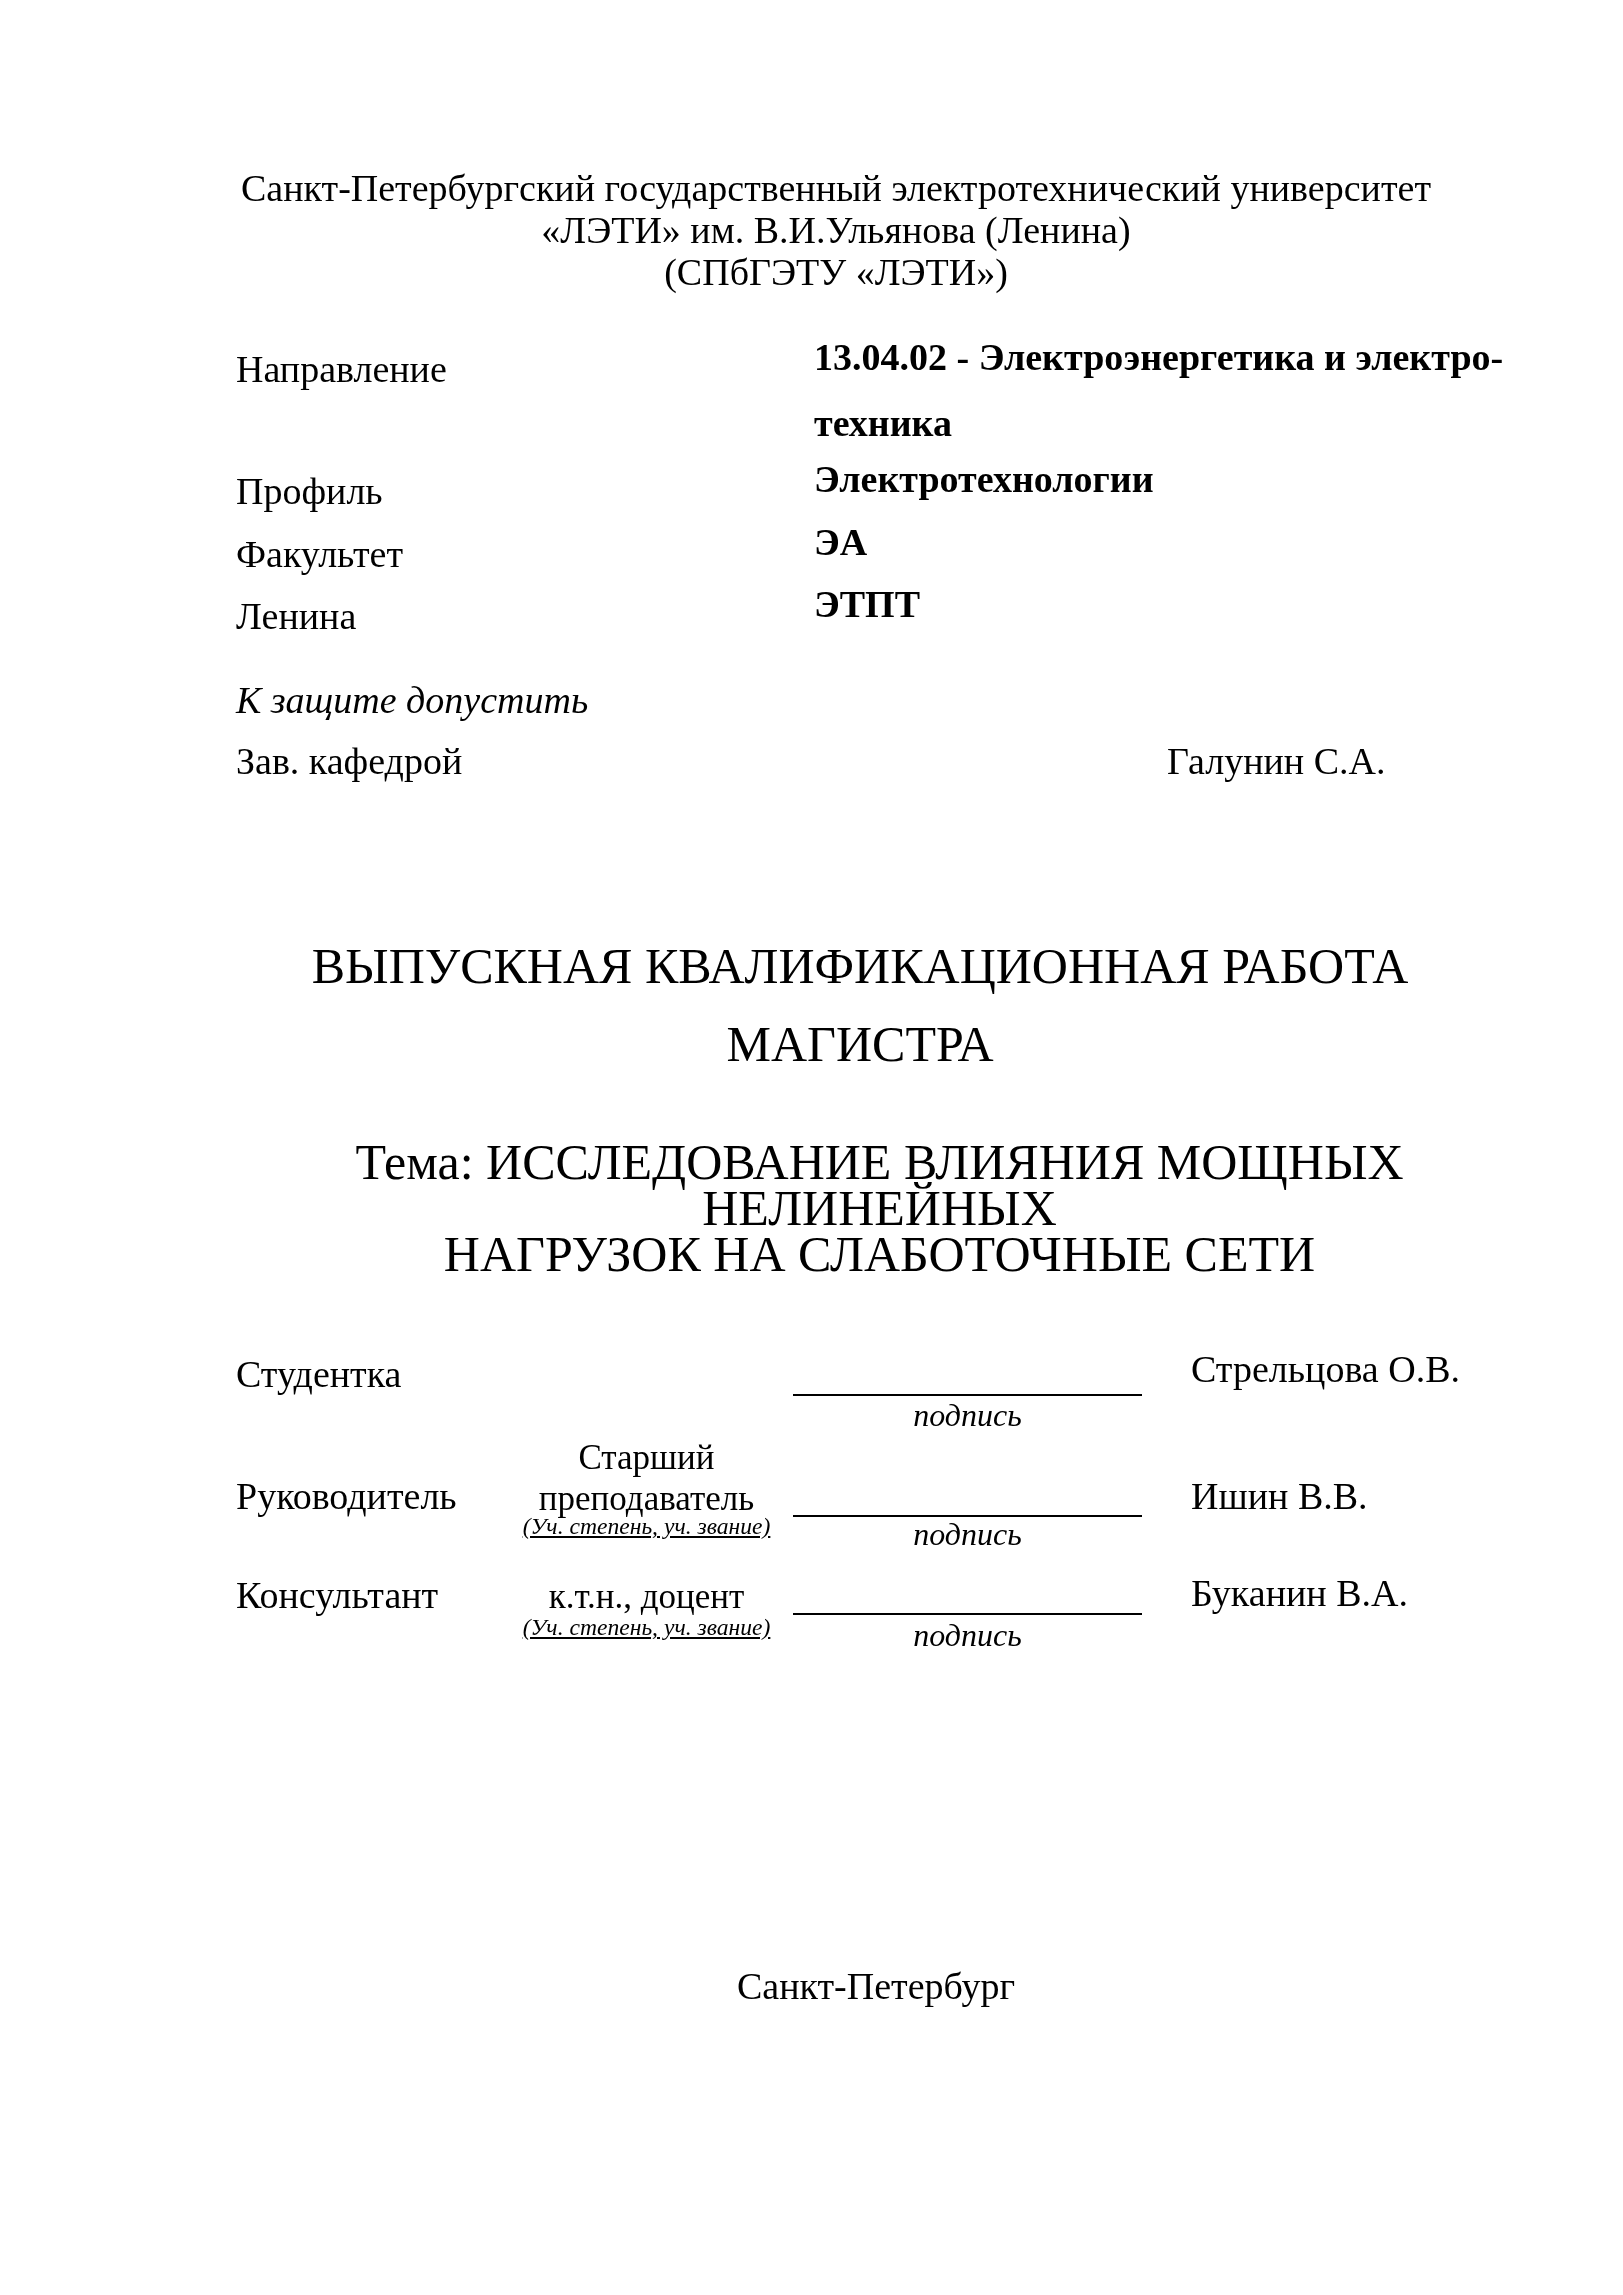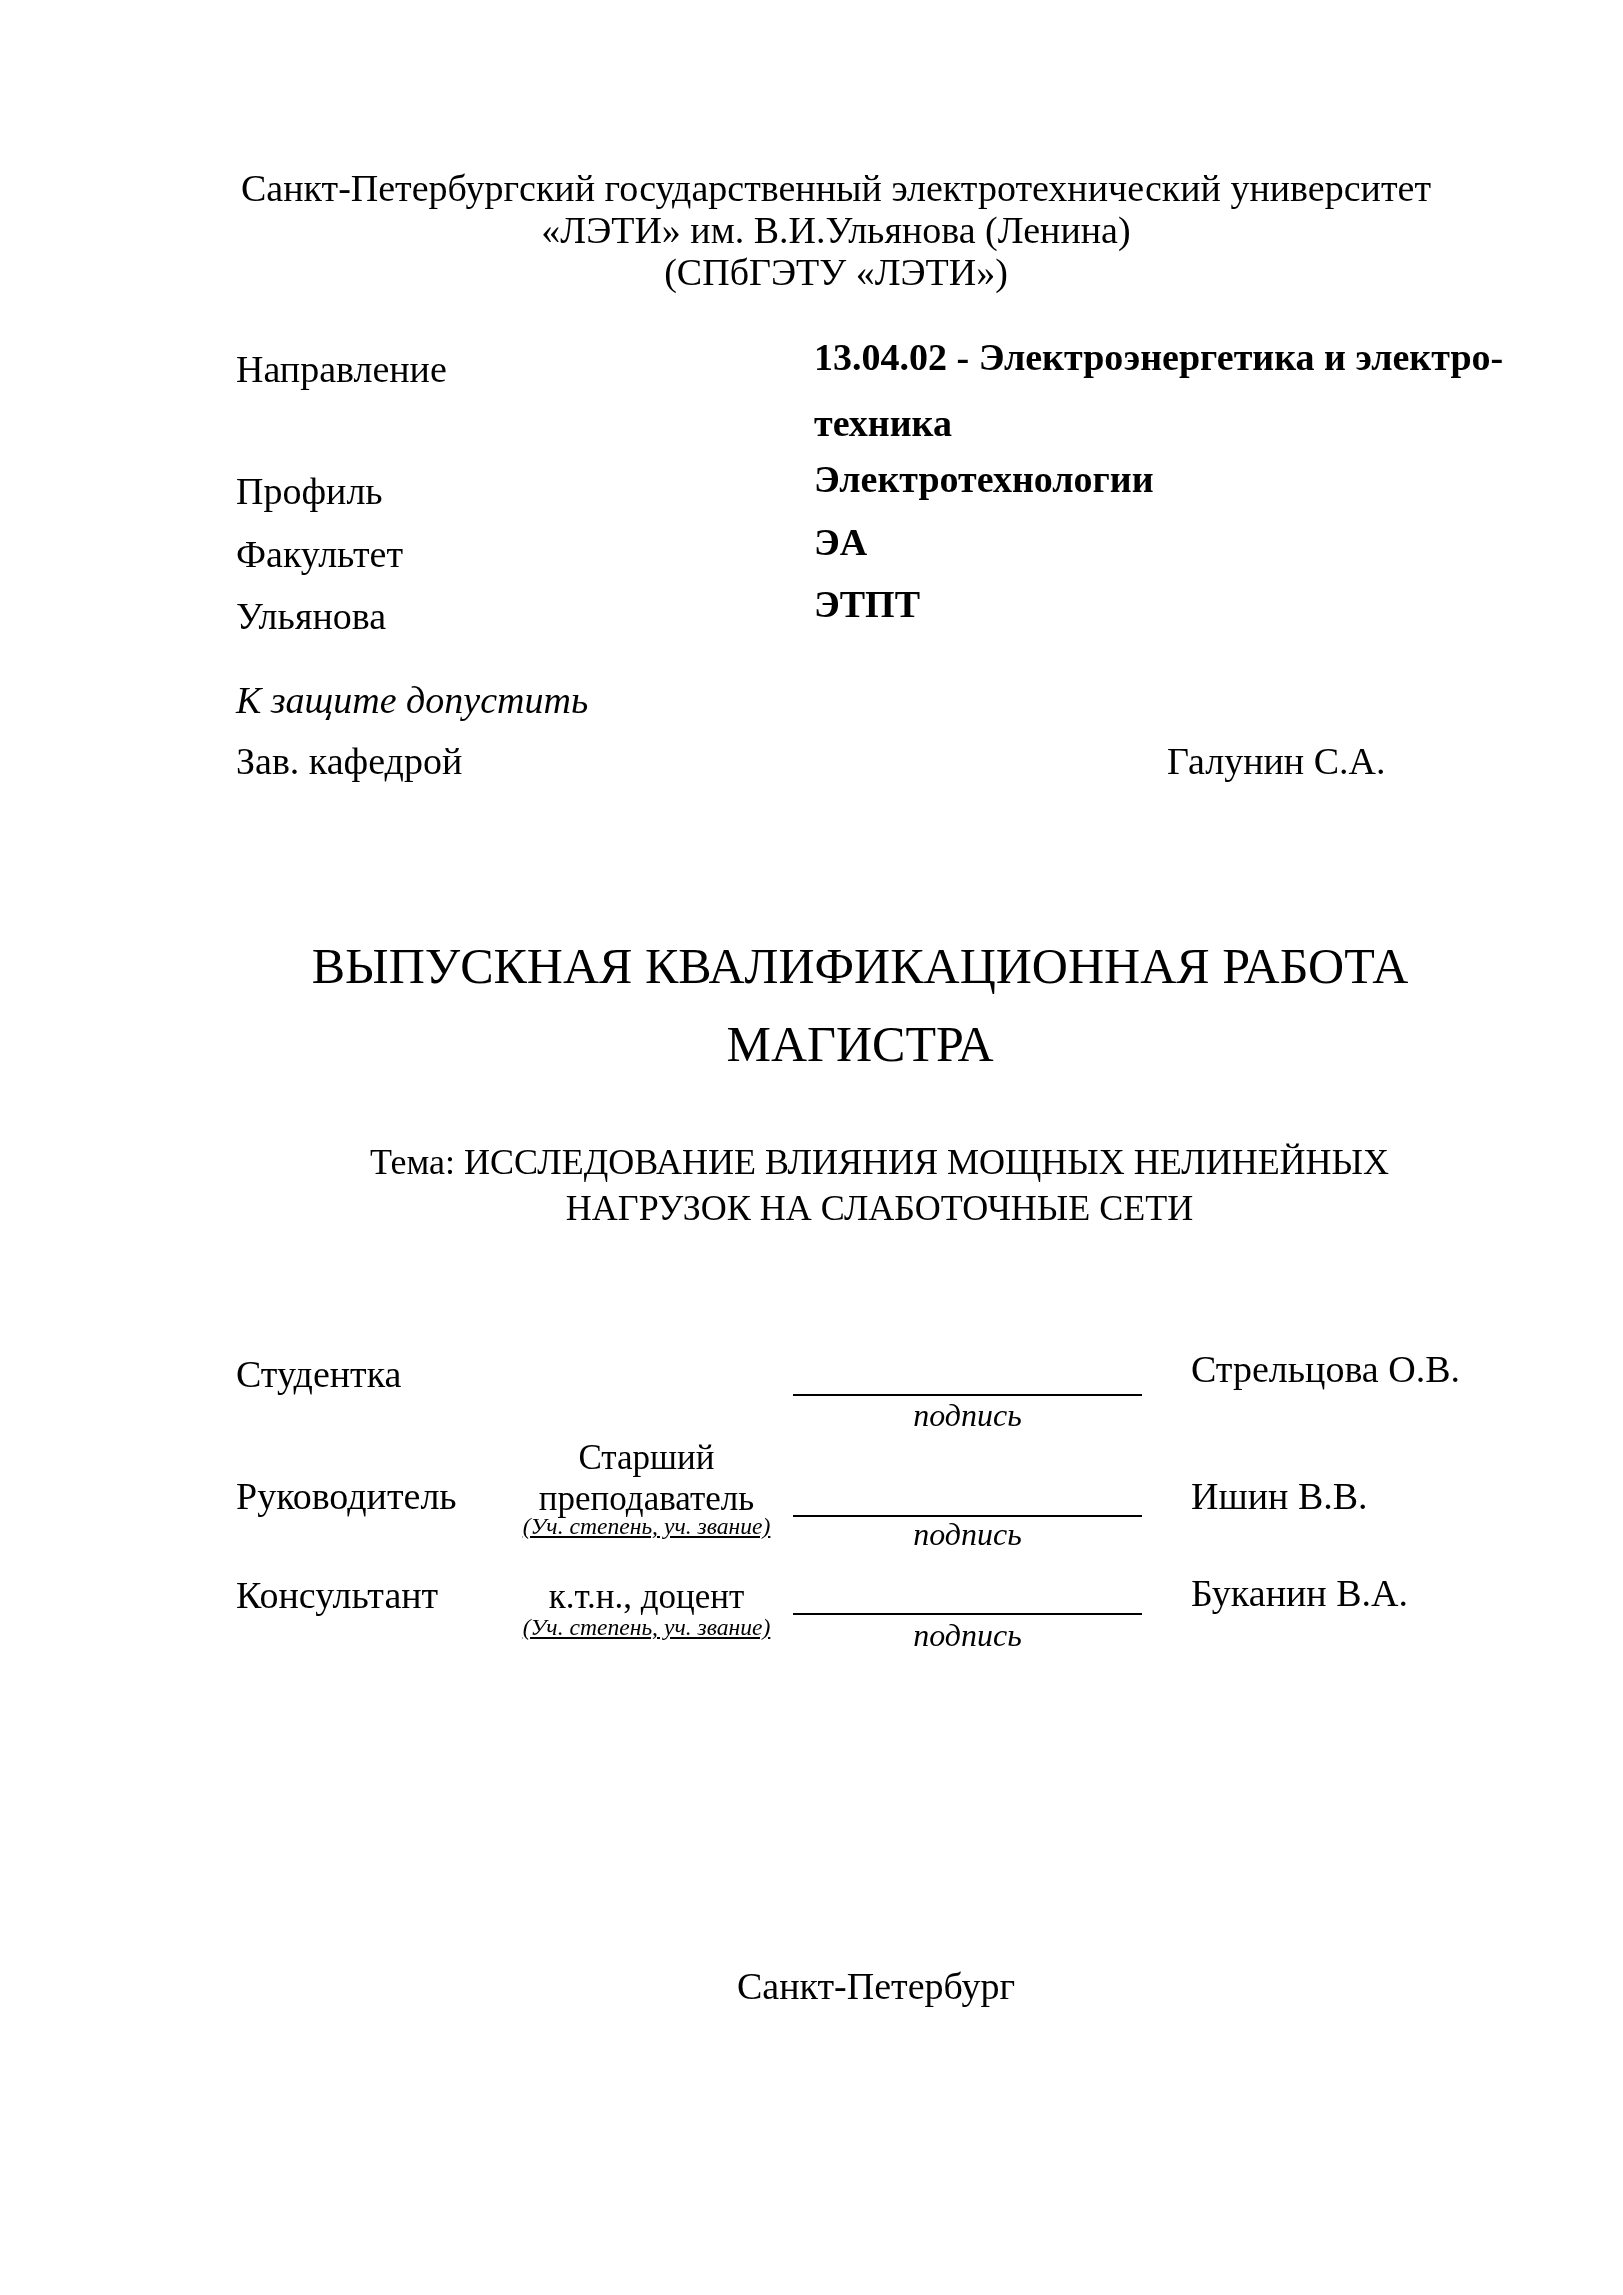--- a/index.html
+++ b/index.html
@@ -9,21 +9,21 @@
     height:2295px;
     background:#ffffff;
     font-family:"Liberation Serif","DejaVu Serif",serif;
     color:#000000;
     overflow:hidden;
   }
   .abs{position:absolute;line-height:1;}
   .b{font-weight:normal;margin-top:12px;}
   .i{font-style:italic;}
   .f64{font-size:50px;}
-  .f50{font-size:36px;}
+  .f50{font-size:50px;}
   .f48{font-size:38px;}
   .f44{font-size:35px;}
   .f33{font-size:32px;}
   .f30{font-size:23.6px;text-decoration:underline;}
   .ctr{text-align:center;}
   .header-block{left:212px;width:1248px;top:155px;line-height:42px;}
   .title-l1{left:236px;width:1248px;top:929px;}
   .title-l2{left:236px;width:1248px;top:1007px;}
   .theme-block{left:236px;width:1287px;top:1127px;line-height:46px;}
   .lbl{left:236px;}
@@ -49,21 +49,21 @@
   <div class="abs lbl f48 b" style="top:338px">Направление</div>
   <div class="abs val f48" style="top:338px">13.04.02 - Электроэнергетика и электро-</div>
   <div class="abs val f48" style="top:404px">техника</div>
 
   <div class="abs lbl f48 b" style="top:460px">Профиль</div>
   <div class="abs val f48" style="top:460px">Электротехнологии</div>
 
   <div class="abs lbl f48 b" style="top:523px">Факультет</div>
   <div class="abs val f48" style="top:523px">ЭА</div>
 
-  <div class="abs lbl f48 b" style="top:585px">Ульянова</div>
+  <div class="abs lbl f48 b" style="top:585px">Ленина</div>
   <div class="abs val f48" style="top:585px">ЭТПТ</div>
 
   <div class="abs lbl f48 i" style="top:681px">К защите допустить</div>
   <div class="abs lbl f48" style="top:742px">Зав. кафедрой</div>
   <div class="abs f48" style="left:1167px;top:742px">Галунин С.А.</div>
 
   <div class="abs title-l1 ctr f64 b">ВЫПУСКНАЯ КВАЛИФИКАЦИОННАЯ РАБОТА</div>
   <div class="abs title-l2 ctr f64 b">МАГИСТРА</div>
 
   <div class="abs theme-block ctr f50 b">

